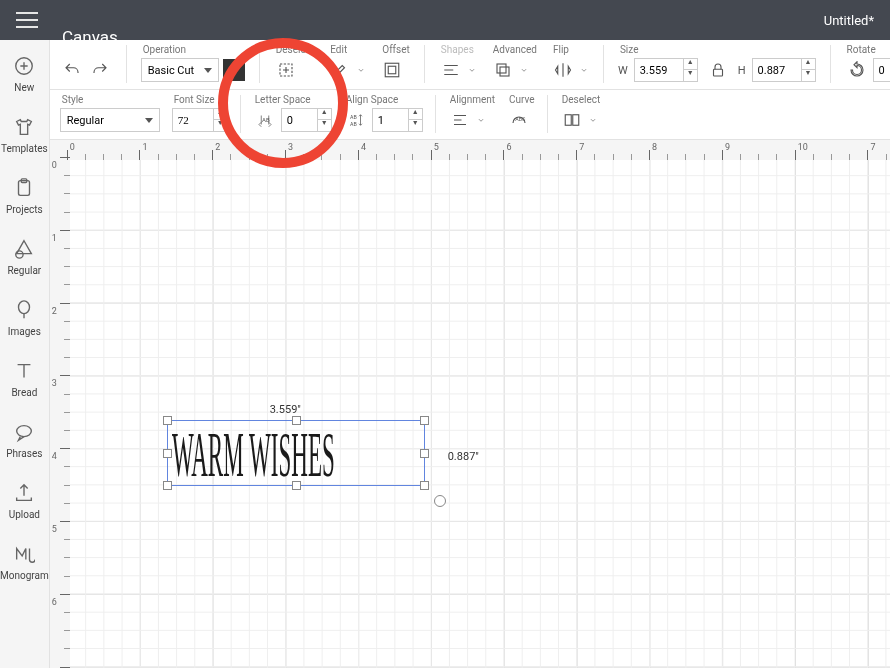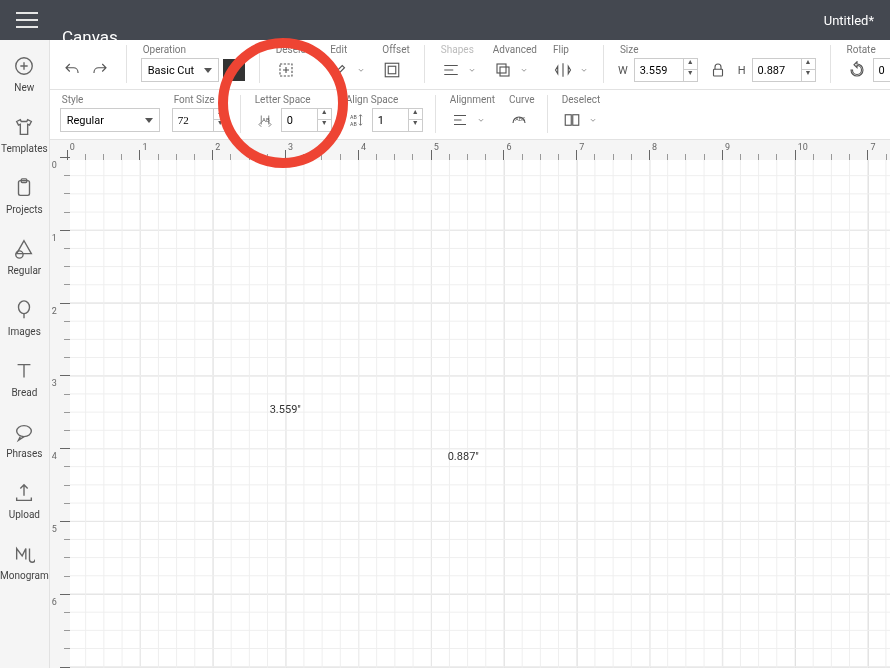--- a/index.html
+++ b/index.html
@@ -522,19 +522,31 @@
           <div class="tick" style="top: 397.4px;"></div>
           <div class="tick" style="top: 415.6px;"></div>
           <div class="tick m" style="top: 433.8px;"></div>
           <div class="maj" style="top: 433.8px;">6</div>
           <div class="tick" style="top: 452px;"></div>
           <div class="tick" style="top: 470.2px;"></div>
           <div class="tick" style="top: 488.4px;"></div>
           <div class="tick m" style="top: 506.6px;"></div>
         </div>
       <div class="grid">
+        <div class="selected-text" style="left:97px; top:260px; width:258px; height:66px;">
+          <div class="txt" style="line-height:30px; margin-top:16px;">WARM WISHES</div>
+          <div class="handle" style="left:-5px;top:-5px"></div>
+          <div class="handle" style="left:50%;top:-5px;margin-left:-4px"></div>
+          <div class="handle" style="right:-5px;top:-5px"></div>
+          <div class="handle" style="left:-5px;top:50%;margin-top:-4px"></div>
+          <div class="handle" style="right:-5px;top:50%;margin-top:-4px"></div>
+          <div class="handle" style="left:-5px;bottom:-5px"></div>
+          <div class="handle" style="left:50%;bottom:-5px;margin-left:-4px"></div>
+          <div class="handle" style="right:-5px;bottom:-5px"></div>
+          <div class="rot-handle" style="right:-22px;bottom:-22px"></div>
+        </div>
         <div class="dim-label" style="left:200px; top:243px;">3.559"</div>
         <div class="dim-label" style="left:378px; top:290px;">0.887"</div>
       </div>
     </div>
 
   </div>
 </div>
 
 </body></html>

